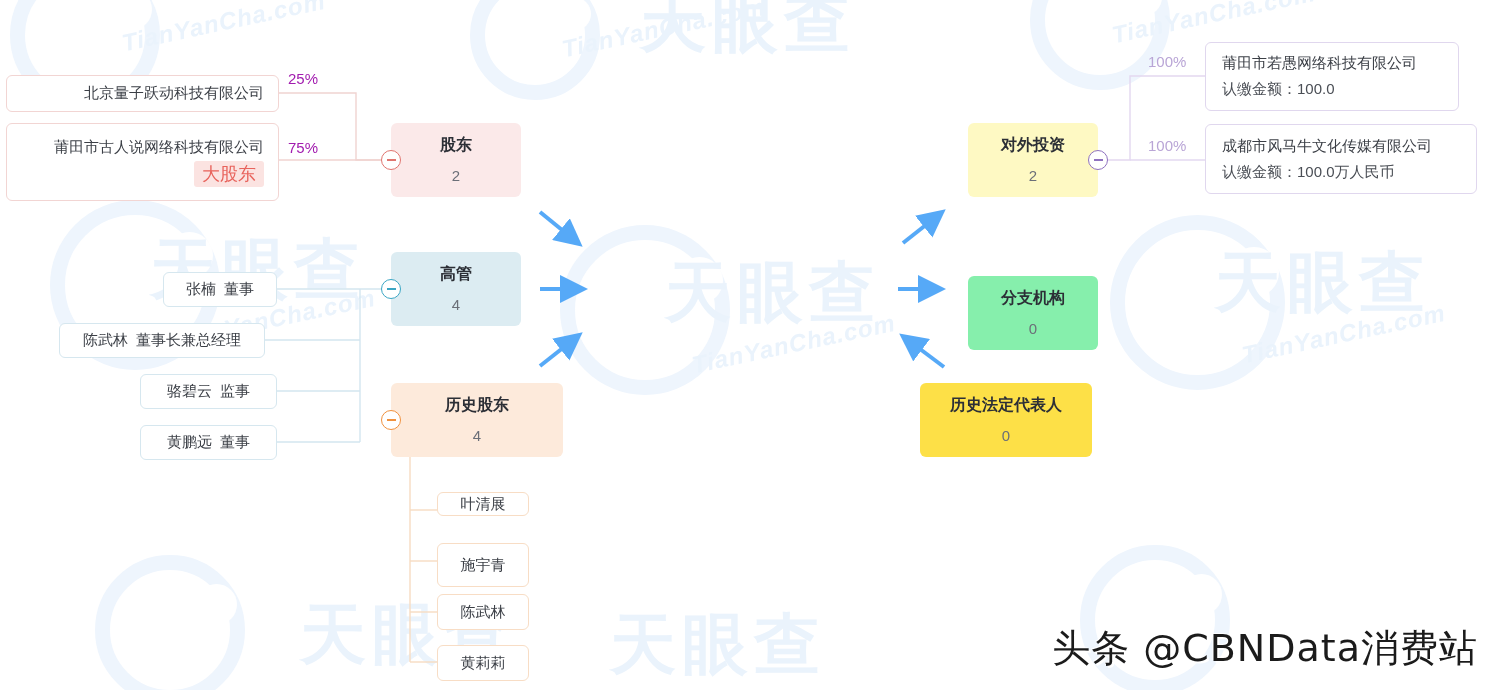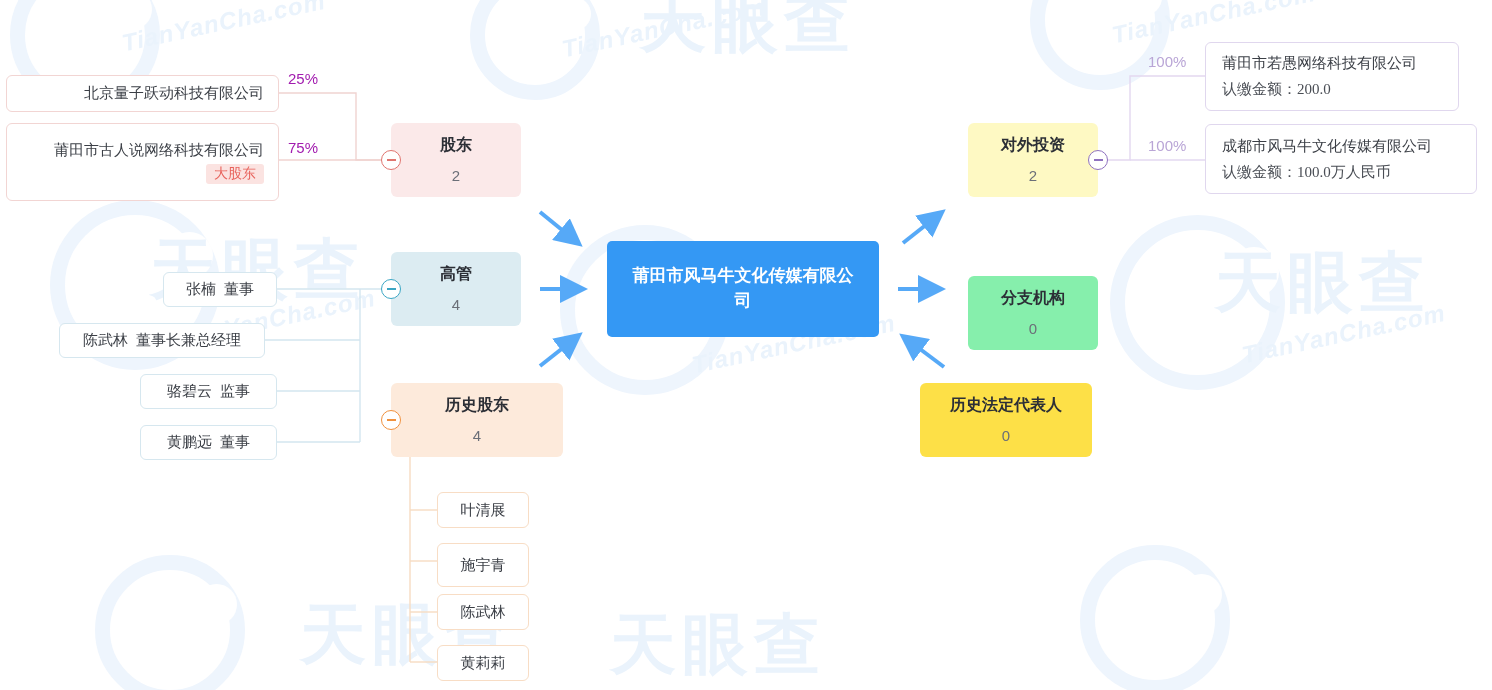--- a/index.html
+++ b/index.html
@@ -50,34 +50,34 @@
   .hub-branch { background:#86efac;margin-top:24px; }
   .hub-legal { background:#fde047; }
 
   
   .center-node { width:272px; height:96px; background:#3498f4; border-radius:5px;
                  color:#fff; font-size:17px; font-weight:700; line-height:1.45;
                  text-align:center; padding:0 18px; z-index:4; }
 
   
   .leaf { background:#fff; border-radius:6px; display:flex; align-items:center;
-          font-size:15px; color:#3b3f46; padding:0 14px;font-family:Liberation Serif, serif; }
+          font-size:15px; color:#3b3f46; padding:0 14px; }
   .leaf-red { border:1px solid #f2d5d3; }
   .leaf-blue { border:1px solid #d6e7ef; }
   .leaf-orange { border:1px solid #f8ddc5; }
   .leaf-purple { border:1px solid #e0d7ee; }
 
   .leaf-center { justify-content:center; }
   .leaf-right { justify-content:flex-end; }
 
   
   .sh-box { flex-direction:column; align-items:flex-end; justify-content:center;
             gap:4px; padding:10px 14px; }
   .sh-name { font-size:15px; color:#3b3f46; }
-  .badge { background:#fbe3e1; color:#e8635c; font-size:14px;
+  .badge { background:#fbe3e1; color:#e8635c; font-size:18px;
            padding:1px 8px; border-radius:3px; }
 
   
   .inv-box { flex-direction:column; align-items:flex-start; justify-content:center;
              gap:7px; padding:10px 16px; }
   .inv-name { font-size:15px; color:#3b3f46; }
   .inv-sub  { font-size:15px; color:#4a4e55; }
 
   
   .pct { position:absolute; z-index:3; font-size:15px; }
@@ -204,59 +204,57 @@
     <span class="hub-title">高管</span>
     <span class="hub-count">4</span>
   </div>
 
   <div class="node hub hub-hist" style="left:391px; top:383px; width:172px;">
     <span class="toggle toggle-left"></span>
     <span class="hub-title">历史股东</span>
     <span class="hub-count">4</span>
   </div>
 
-  <div class="node leaf leaf-orange leaf-center" style="left:437px; top:492px; width:92px; height:36px;">
+  <div class="node leaf leaf-orange leaf-center" style="left:437px; top:492px; width:92px; height:24px;">
     <span>叶清展</span>
   </div>
   <div class="node leaf leaf-orange leaf-center" style="left:437px; top:543px; width:92px; height:44px;">
     <span>施宇青</span>
   </div>
   <div class="node leaf leaf-orange leaf-center" style="left:437px; top:594px; width:92px; height:36px;">
     <span>陈武林</span>
   </div>
   <div class="node leaf leaf-orange leaf-center" style="left:437px; top:645px; width:92px; height:36px;">
     <span>黄莉莉</span>
   </div>
 
-  <div class="node center-node" style="left:607px; top:241px;">
-    <span>莆田市风马牛文化传媒有限公司</span>
-  </div>
 
   <div class="node hub hub-invest" style="left:968px; top:123px;">
     <span class="toggle toggle-right"></span>
     <span class="hub-title">对外投资</span>
     <span class="hub-count">2</span>
   </div>
 
   <div class="pct pct-purple" style="left:1148px; top:53px;">100%</div>
   <div class="node leaf leaf-purple inv-box" style="left:1205px; top:42px; width:254px; height:69px;">
     <span class="inv-name">莆田市若愚网络科技有限公司</span>
-    <span class="inv-sub">认缴金额：200.0</span>
+    <span class="inv-sub">认缴金额：100.0</span>
   </div>
 
   <div class="pct pct-purple" style="left:1148px; top:137px;">100%</div>
   <div class="node leaf leaf-purple inv-box" style="left:1205px; top:124px; width:272px; height:70px;">
     <span class="inv-name">成都市风马牛文化传媒有限公司</span>
     <span class="inv-sub">认缴金额：100.0万人民币</span>
   </div>
 
   <div class="node hub hub-branch" style="left:968px; top:252px;">
     <span class="hub-title">分支机构</span>
     <span class="hub-count">0</span>
   </div>
 
   <div class="node hub hub-legal" style="left:920px; top:383px; width:172px;">
     <span class="hub-title">历史法定代表人</span>
     <span class="hub-count">0</span>
   </div>
 
+  <div class="channel">头条 @CBNData消费站</div>
 
 </div>
 
 </body></html>

